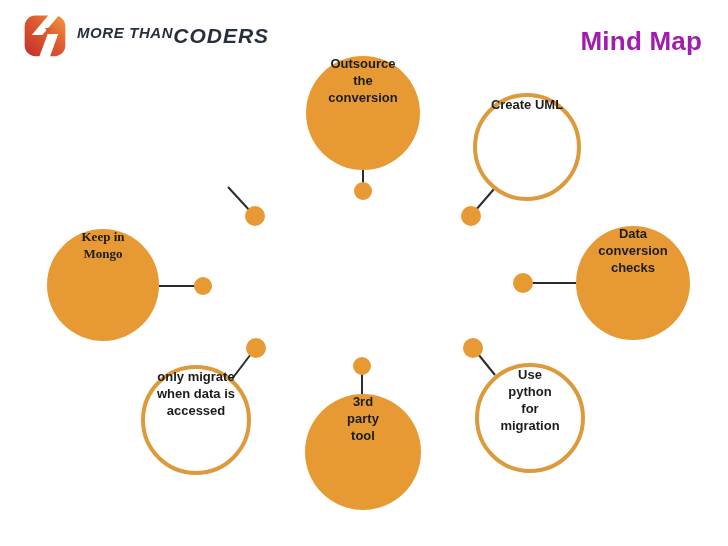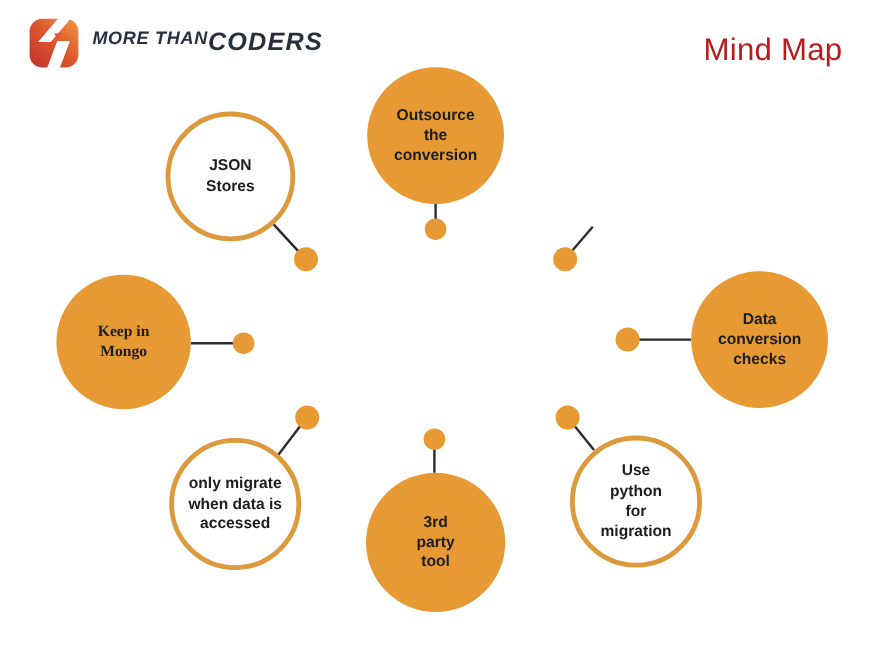--- a/index.html
+++ b/index.html
@@ -8,36 +8,36 @@
     font-family:"Liberation Sans", sans-serif;overflow:hidden;
   }
 
   
   .logo{position:absolute;left:22px;top:12px;display:flex;align-items:center;gap:9px;}
   .logo-badge{width:46px;height:46px;flex:0 0 auto;}
   .logo-text{display:flex;flex-direction:row;color:#28303e;font-weight:800;font-style:italic;}
   .logo-line1{font-size:15px;letter-spacing:.6px;line-height:1.05;}
   .logo-line2{font-size:21px;letter-spacing:1px;line-height:1.0;}
   .page-title{
-    position:absolute;right:26px;top:26px;font-size:26px;font-weight:400;color:#b91c1c;
+    position:absolute;right:26px;top:26px;font-size:26px;font-weight:700;color:#a21caf;
     letter-spacing:.2px;
   }
 
   
   .center-title{
     position:absolute;left:214px;top:249px;width:300px;text-align:center;
     font-size:23px;font-weight:800;color:#0e0e0e;line-height:1.18;letter-spacing:.2px;
   }
 
   
   .wires{position:absolute;left:0;top:0;width:728px;height:546px;}
 
   
   .node{
-    position:absolute;border-radius:50%;display:flex;align-items:center;justify-content:center;
+    position:absolute;border-radius:50%;display:flex;align-items:flex-start;justify-content:center;
     text-align:center;box-sizing:border-box;
   }
   .node .lbl{
     font-size:13px;font-weight:700;color:#1c1c1c;line-height:1.3;padding:0 12px;
   }
   .node.filled{background:#e79a34;}
   .node.outline{background:#ffffff;border:4px solid #dd9a3c;}
 
   .n-json   {left:138px;top:93px; width:108px;height:108px;}
   .n-outs   {left:306px;top:56px; width:114px;height:114px;}
@@ -92,25 +92,25 @@
       <circle cx="471" cy="216" r="10"></circle>
       <circle cx="203" cy="286" r="9"></circle>
       <circle cx="523" cy="283" r="10"></circle>
       <circle cx="256" cy="348" r="10"></circle>
       <circle cx="362" cy="366" r="9"></circle>
       <circle cx="473" cy="348" r="10"></circle>
     </g>
   </svg>
 
 
-  <div class="node outline n-json">
-    <span class="lbl">JSON Stores</span>
-  </div>
   <div class="node filled n-outs">
     <span class="lbl" style="padding:0 16px">Outsource the conversion</span>
+  </div>
+  <div class="node outline n-uml">
+    <span class="lbl">Create UML</span>
   </div>
   <div class="node filled n-keep">
     <span class="lbl" style="padding:0 24px">Keep in Mongo</span>
   </div>
   <div class="node filled n-data">
     <span class="lbl" style="padding:0 13px">Data conversion checks</span>
   </div>
   <div class="node outline n-only">
     <span class="lbl" style="padding:0 6px">only migrate when data is accessed</span>
   </div>

